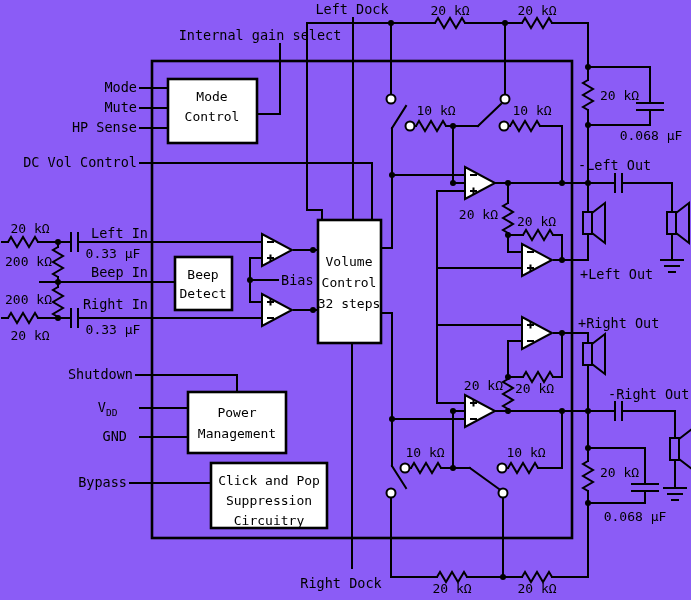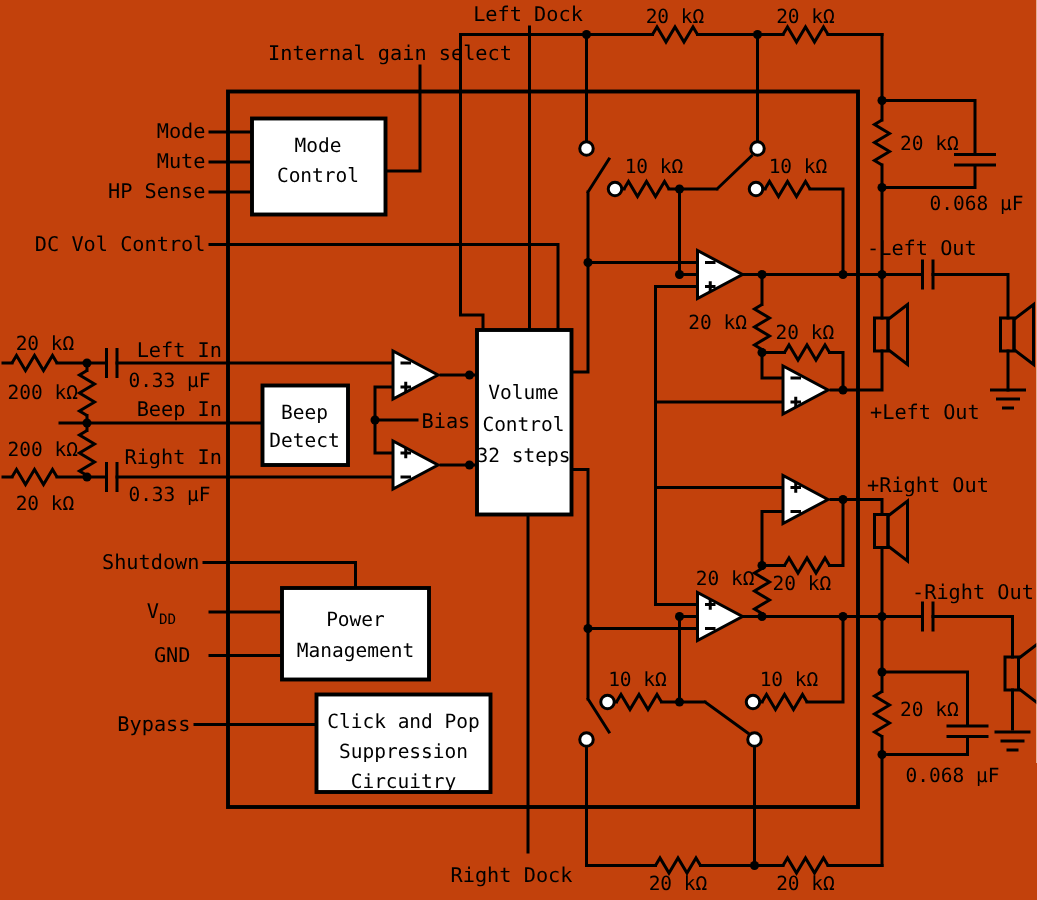--- a/index.html
+++ b/index.html
@@ -1,16 +1,16 @@
 <!DOCTYPE html>
 <html><head>
 <meta charset="utf-8">
 <style>
   html,body{margin:0;padding:0;background:#ffffff;}
-  .stage{position:relative;width:691px;height:600px;background:#c2410c;overflow:hidden;}
+  .stage{position:relative;width:691px;height:600px;background:#8b5cf6;overflow:hidden;}
   svg{display:block;}
   .wire{stroke:#000;stroke-width:2;fill:none;stroke-linecap:square;}
   .boxline{stroke:#000;stroke-width:2.6;fill:none;}
   .blk{stroke:#000;stroke-width:2.6;fill:#fff;}
   .comp{stroke:#000;stroke-width:2;fill:none;}
   .lbl{font-family:"DejaVu Sans Mono","Liberation Mono",monospace;font-size:13.5px;fill:#000;}
   .val{font-family:"DejaVu Sans Mono","Liberation Mono",monospace;font-size:13px;fill:#000;}
   .blk-t{font-family:"DejaVu Sans Mono","Liberation Mono",monospace;font-size:13px;fill:#000;}
   .sub{font-family:"DejaVu Sans Mono","Liberation Mono",monospace;font-size:9.5px;fill:#000;}
   .mid{text-anchor:middle}.end{text-anchor:end}.sta{text-anchor:start}

